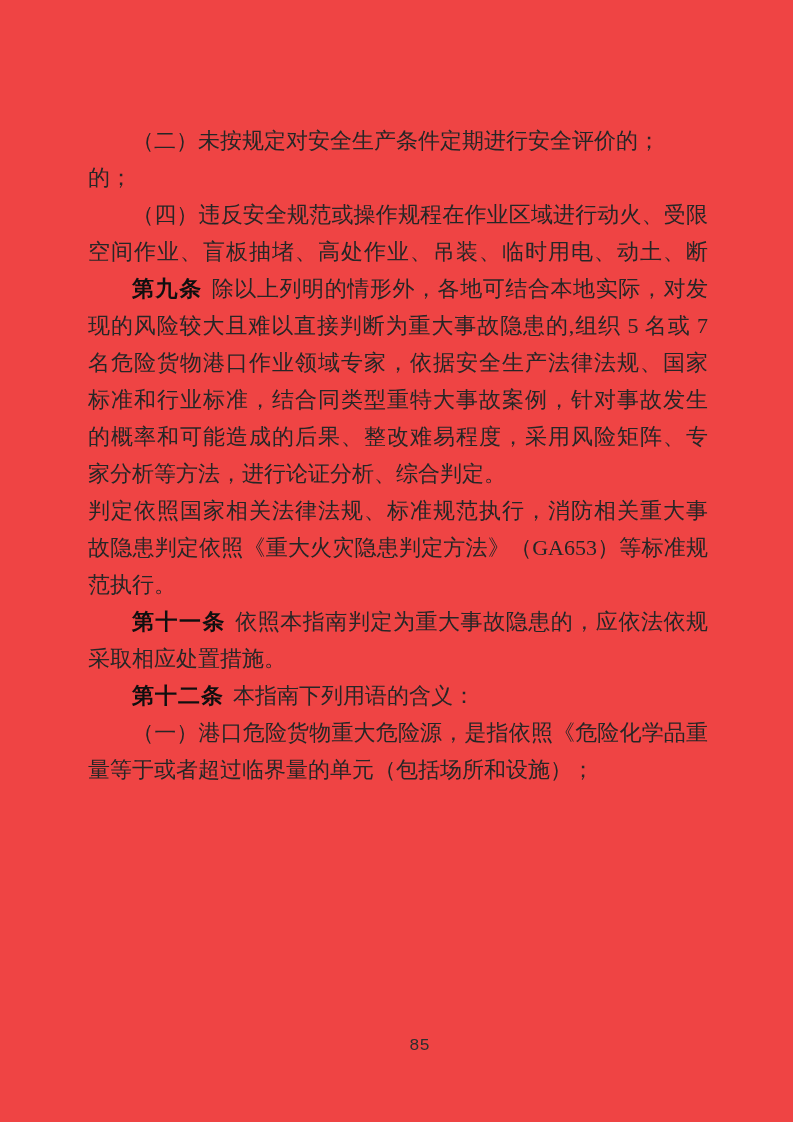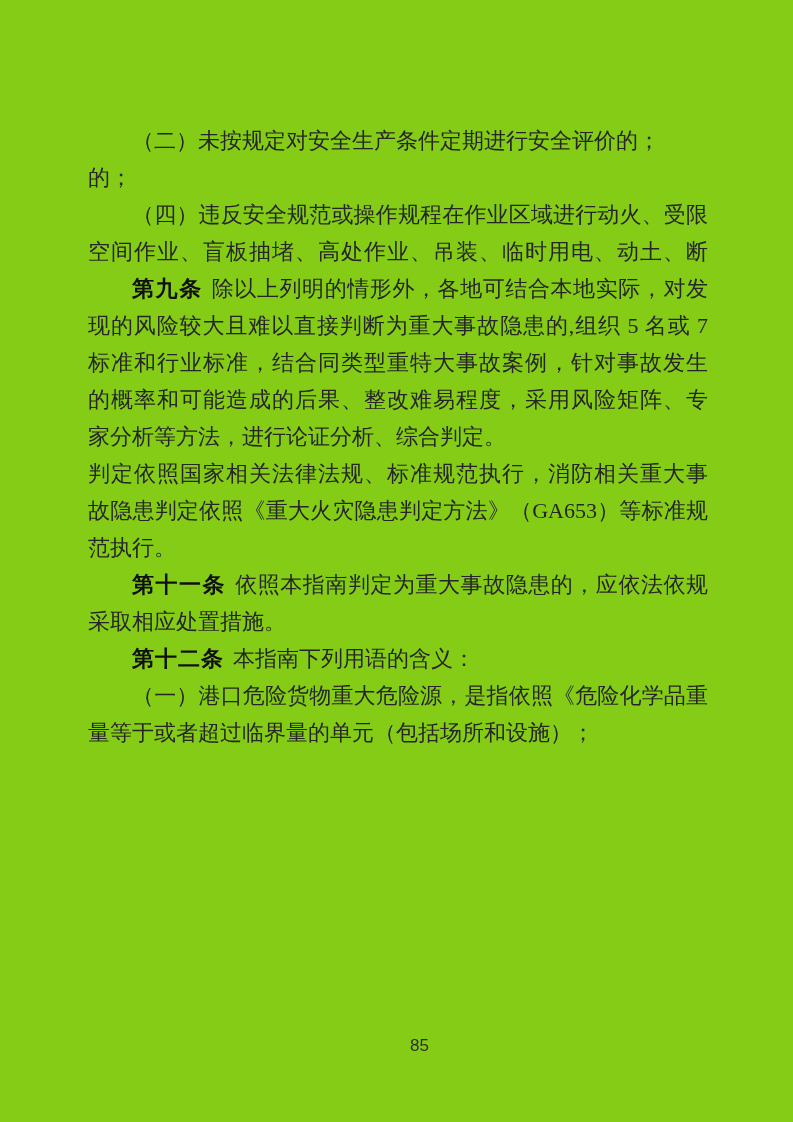--- a/index.html
+++ b/index.html
@@ -4,21 +4,21 @@
 <style>
   html, body {
     margin: 0;
     padding: 0;
     background: #ffffff;
   }
   .page {
     position: relative;
     width: 793px;
     height: 1122px;
-    background: #84cc16;
+    background: #ef4444;
     overflow: hidden;
     font-family: "Liberation Serif", "DejaVu Serif", serif;
   }
   .content {
     position: absolute;
     left: 88px;
     top: 122px;
     width: 620px;
   }
   .para {
@@ -49,21 +49,21 @@
   }
   .pagenum {
     position: absolute;
     left: 0;
     right: 0;
     top: 1036px;
     text-align: center;
     font-size: 17px;
     line-height: 20px;
     color: #2e2e2e;
-    font-family: Liberation Sans, sans-serif;
+    font-family: Liberation Mono, monospace;
     padding-left: 46px;
   }
 </style>
 </head>
 <body>
 
 <div class="page">
   <div class="content">
       <div class="para">
         <div class="line noj ind">（二）未按规定对安全生产条件定期进行安全评价的；</div>
@@ -71,20 +71,21 @@
       <div class="para">
         <div class="line noj">的；</div>
       </div>
       <div class="para">
         <div class="line ind">（四）违反安全规范或操作规程在作业区域进行动火、受限</div>
         <div class="line">空间作业、盲板抽堵、高处作业、吊装、临时用电、动土、断</div>
       </div>
       <div class="para">
         <div class="line ind"><b class="artnum">第九条</b>除以上列明的情形外，各地可结合本地实际，对发</div>
         <div class="line">现的风险较大且难以直接判断为重大事故隐患的,组织 5 名或 7</div>
+        <div class="line">名危险货物港口作业领域专家，依据安全生产法律法规、国家</div>
         <div class="line">标准和行业标准，结合同类型重特大事故案例，针对事故发生</div>
         <div class="line">的概率和可能造成的后果、整改难易程度，采用风险矩阵、专</div>
         <div class="line noj">家分析等方法，进行论证分析、综合判定。</div>
       </div>
       <div class="para">
         <div class="line">判定依照国家相关法律法规、标准规范执行，消防相关重大事</div>
         <div class="line">故隐患判定依照《重大火灾隐患判定方法》（GA653）等标准规</div>
         <div class="line noj">范执行。</div>
       </div>
       <div class="para">

